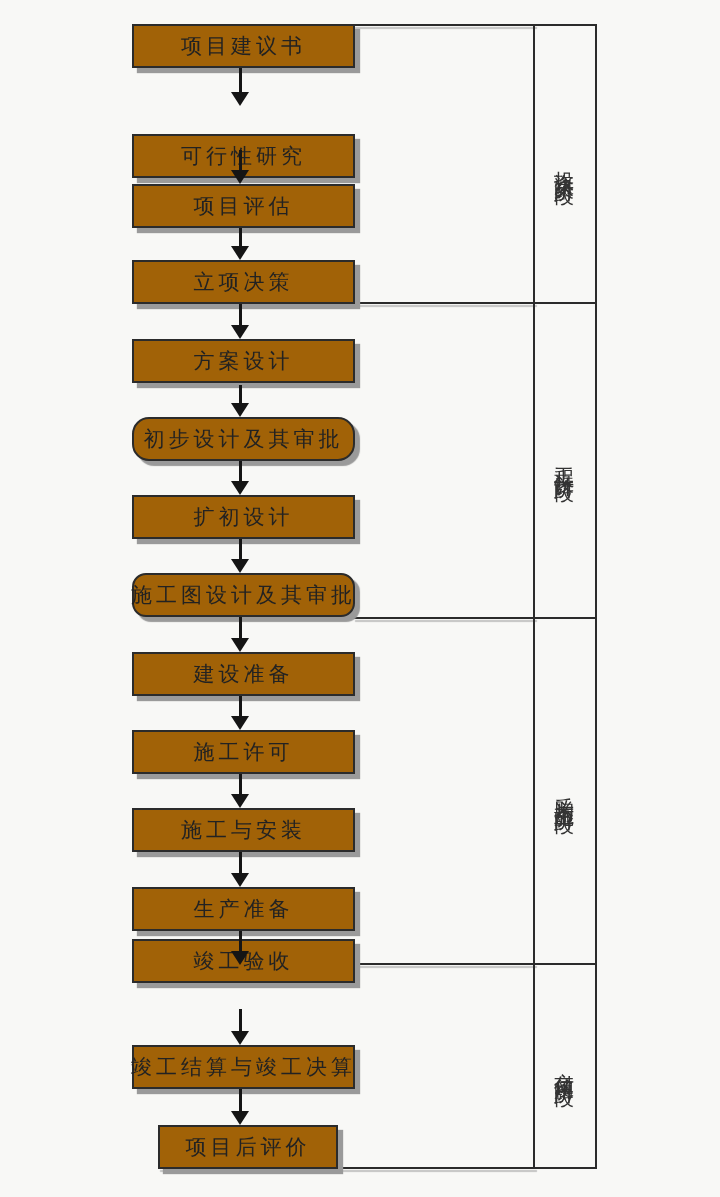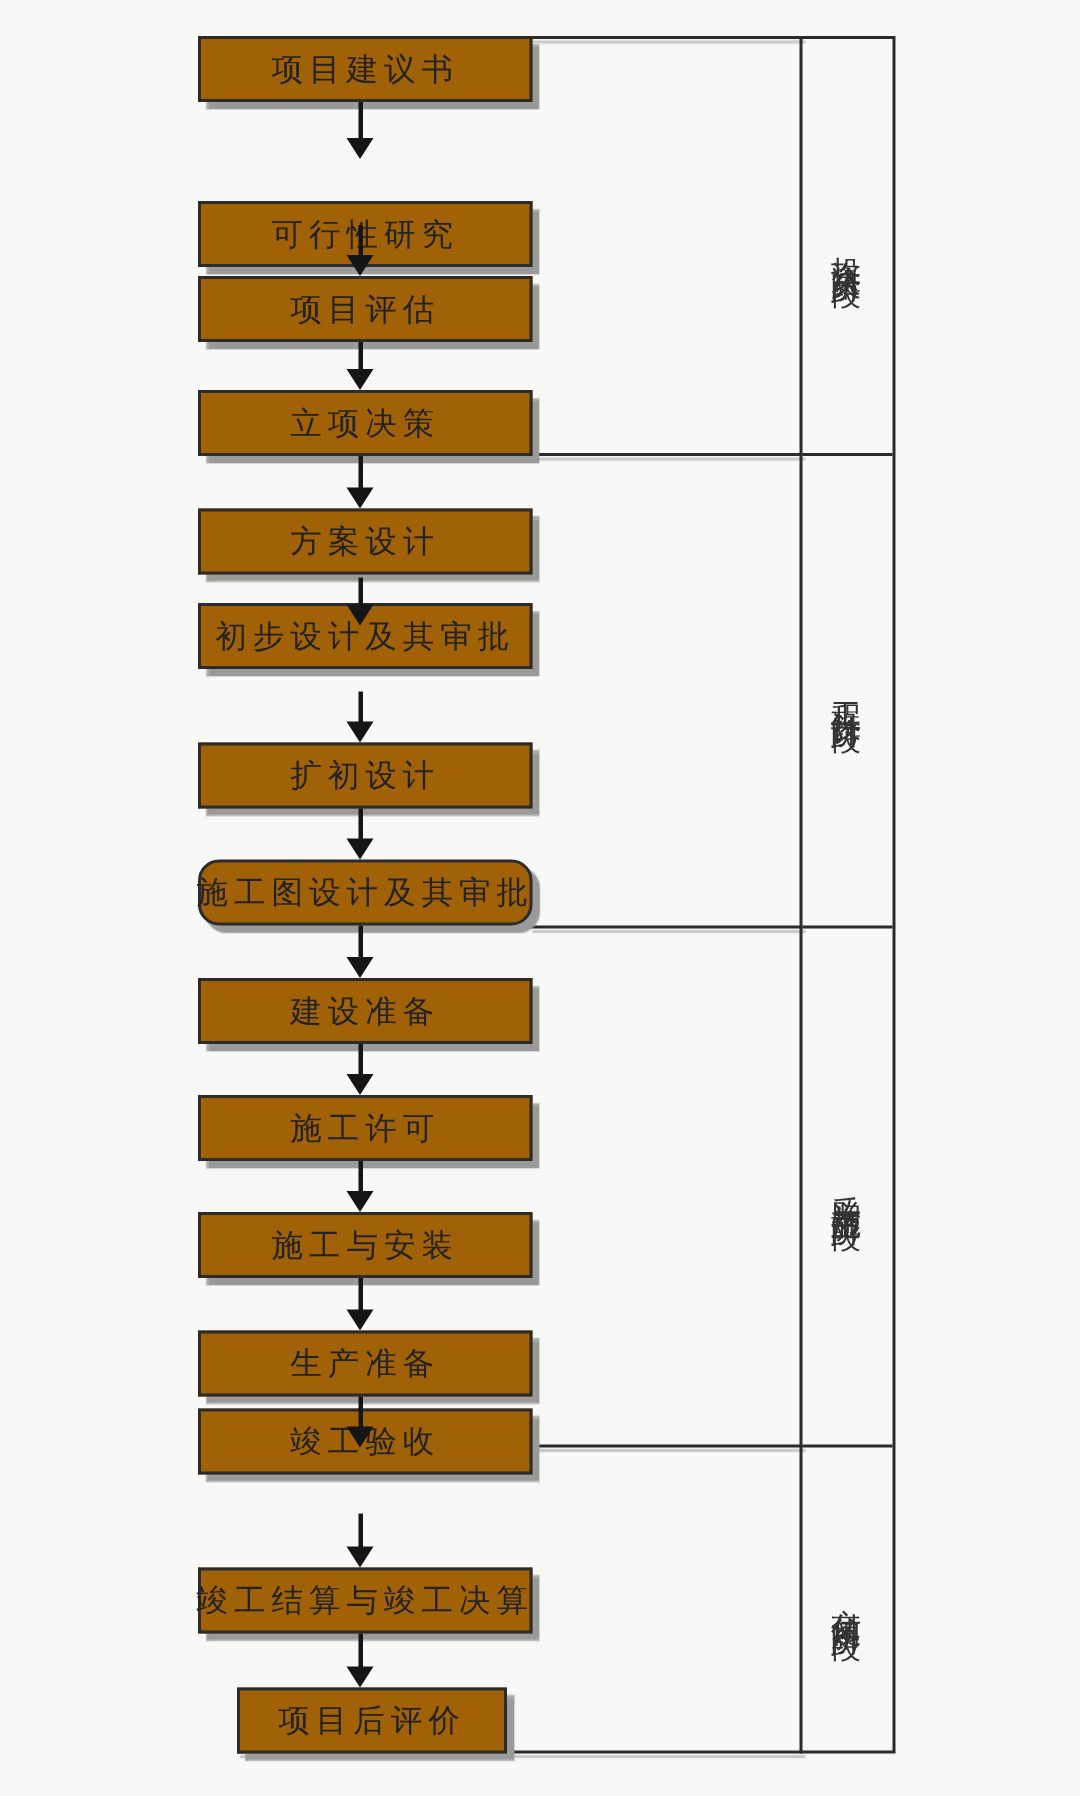--- a/index.html
+++ b/index.html
@@ -83,21 +83,21 @@
   <div class="box" style="top:184px;">
       <span>项目评估</span>
     </div>
   <div class="box" style="top:260px;">
       <span>立项决策</span>
     </div>
 
   <div class="box" style="top:339px;">
       <span>方案设计</span>
     </div>
-  <div class="box" style="top:402px;">
+  <div class="box" style="top:417px;border-radius:17px;">
       <span>初步设计及其审批</span>
     </div>
   <div class="box" style="top:495px;">
       <span>扩初设计</span>
     </div>
   <div class="box" style="top:573px;border-radius:14px;">
       <span>施工图设计及其审批</span>
     </div>
 
   <div class="box" style="top:652px;">

